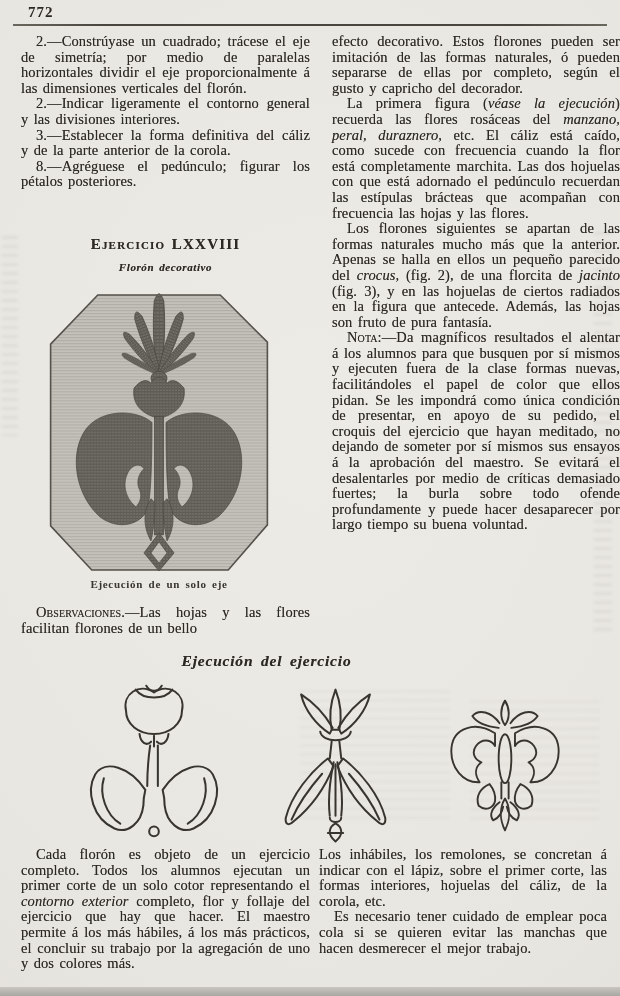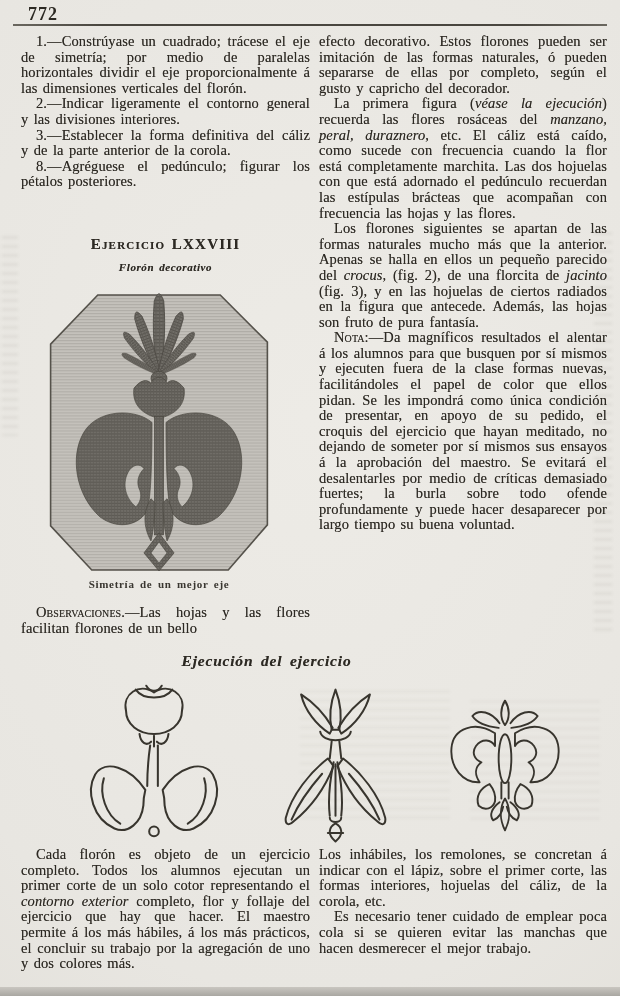--- a/index.html
+++ b/index.html
@@ -4,31 +4,31 @@
 <style>
   html,body{margin:0;padding:0;}
   body{width:620px;height:996px;overflow:hidden;
        font-family:"Liberation Serif", serif;}
   .page{position:absolute;left:0;top:0;width:620px;height:996px;
         background:radial-gradient(130% 105% at 50% 42%, #edebe6 0%, #e8e6e1 55%, #dcd9d2 100%);
         color:#2c2923;}
   .page::after{content:"";position:absolute;left:0;bottom:0;width:620px;height:9px;
         background:linear-gradient(180deg,#c9c6c0, #a9a7a2);}
   
-  .hdr-num{position:absolute;left:28px;top:4px;font-size:18px;font-weight:bold;letter-spacing:1px;}
+  .hdr-num{position:absolute;left:28px;top:4px;font-size:15px;font-weight:bold;letter-spacing:1px;}
   .hdr-title{position:absolute;left:0;top:4px;width:620px;text-align:center;
         font-size:15px;font-weight:bold;letter-spacing:3px;}
   .hdr-rule{position:absolute;left:13px;top:24px;width:594px;height:2px;
         background:linear-gradient(90deg,#6a675f, #49463f 15%, #49463f 85%, #6a675f);}
   
   .col{position:absolute;font-size:14.5px;line-height:15.6px;text-align:justify;
        word-spacing:1.6px;letter-spacing:.1px;
        text-shadow:0 0 .45px rgba(43,39,32,.55);}
   .tl{left:21px;top:34px;width:289px;height:612px;}
-  .tr{left:319px;top:34px;width:288px;height:616px;}
+  .tr{left:332px;top:34px;width:288px;height:616px;}
   .bl{left:21px;top:847px;width:289px;height:138px;overflow:hidden;}
   .br{left:319px;top:847px;width:288px;height:138px;overflow:hidden;}
   p{margin:0;}
   .indent{text-indent:15px;}
   .it{font-style:italic;}
   .sc{font-variant:small-caps;}
   
   .steps{position:absolute;left:0;top:0;width:289px;}
   .ex-head{position:absolute;left:0;top:203px;width:289px;text-align:center;
         font-size:15px;font-weight:bold;letter-spacing:1.2px;text-indent:0;}
@@ -64,21 +64,21 @@
   <div class="hdr-num">772</div>
   <div class="hdr-rule"></div>
 
   <div class="smudge sm1"></div>
   <div class="smudge sm2"></div>
   <div class="smudge sm3"></div>
   <div class="smudge sm4"></div>
 
   <div class="col tl">
     <div class="steps">
-      <p class="indent">1.—Constrúyase un cuadrado; trácese el eje de simetría; por medio de paralelas horizontales dividir el eje proporcionalmente á las dimensiones verticales del florón.</p>
+      <p class="indent">2.—Constrúyase un cuadrado; trácese el eje de simetría; por medio de paralelas horizontales dividir el eje proporcionalmente á las dimensiones verticales del florón.</p>
       <p class="indent">2.—Indicar ligeramente el contorno general y las divisiones interiores.</p>
       <p class="indent">3.—Establecer la forma definitiva del cáliz y de la parte anterior de la corola.</p>
       <p class="indent">8.—Agréguese el pedúnculo; figurar los pétalos posteriores.</p>
     </div>
     <p class="ex-head sc">Ejercicio LXXVIII</p>
     <p class="ex-sub">Florón decorativo</p>
     <div class="obs">
       <p class="indent"><span class="sc">Observaciones.</span><span>—Las hojas y las flores facilitan florones de un bello</span></p>
     </div>
   </div>
@@ -116,21 +116,21 @@
         <path d="M103,206 C95,218 95,234 103,248 C106,236 107,220 107,210 Z"></path>
         <path transform="translate(222,0) scale(-1,1)" d="M103,206 C95,218 95,234 103,248 C106,236 107,220 107,210 Z"></path>
         <path d="M111,240 L126,260 L111,278 L96,260 Z"></path>
       </g>
       <g fill="url(#p-light)" stroke="#4a4741" stroke-width="0.6">
         <path d="M88,214 C78,206 74,192 80,180 C84,172 92,170 96,176 C90,182 88,190 92,198 C94,204 92,210 88,214 Z"></path>
         <path transform="translate(222,0) scale(-1,1)" d="M88,214 C78,206 74,192 80,180 C84,172 92,170 96,176 C90,182 88,190 92,198 C94,204 92,210 88,214 Z"></path>
         <path d="M111,249 L119,260 L111,270 L103,260 Z"></path>
       </g>
     </svg>
-    <div class="fig-caption">Simetría de un mejor eje</div>
+    <div class="fig-caption">Ejecución de un solo eje</div>
   </div>
 
   <div class="col tr">
     <p>efecto decorativo. Estos florones pueden ser imitación de las formas naturales, ó pueden separarse de ellas por completo, según el gusto y capricho del decorador.</p>
     <p class="indent"><span>La primera figura (</span><span class="it">véase la ejecución</span><span>) recuerda las flores rosáceas del </span><span class="it">manzano, peral, duraznero</span><span>, etc. El cáliz está caído, como sucede con frecuencia cuando la flor está completamente marchita. Las dos hojuelas con que está adornado el pedúnculo recuerdan las estípulas brácteas que acompañan con frecuencia las hojas y las flores.</span></p>
     <p class="indent"><span>Los florones siguientes se apartan de las formas naturales mucho más que la anterior. Apenas se halla en ellos un pequeño parecido del </span><span class="it">crocus,</span><span> (fig. 2), de una florcita de </span><span class="it">jacinto</span><span> (fig. 3), y en las hojuelas de ciertos radiados en la figura que antecede. Además, las hojas son fruto de pura fantasía.</span></p>
     <p class="indent"><span class="sc">Nota:</span><span>—Da magníficos resultados el alentar á los alumnos para que busquen por sí mismos y ejecuten fuera de la clase formas nuevas, facilitándoles el papel de color que ellos pidan. Se les impondrá como única condición de presentar, en apoyo de su pedido, el croquis del ejercicio que hayan meditado, no dejando de someter por sí mismos sus ensayos á la aprobación del maestro. Se evitará el desalentarles por medio de críticas demasiado fuertes; la burla sobre todo ofende profundamente y puede hacer desaparecer por largo tiempo su buena voluntad.</span></p>
   </div>
 
   <div class="exec-head">Ejecución del ejercicio</div>

